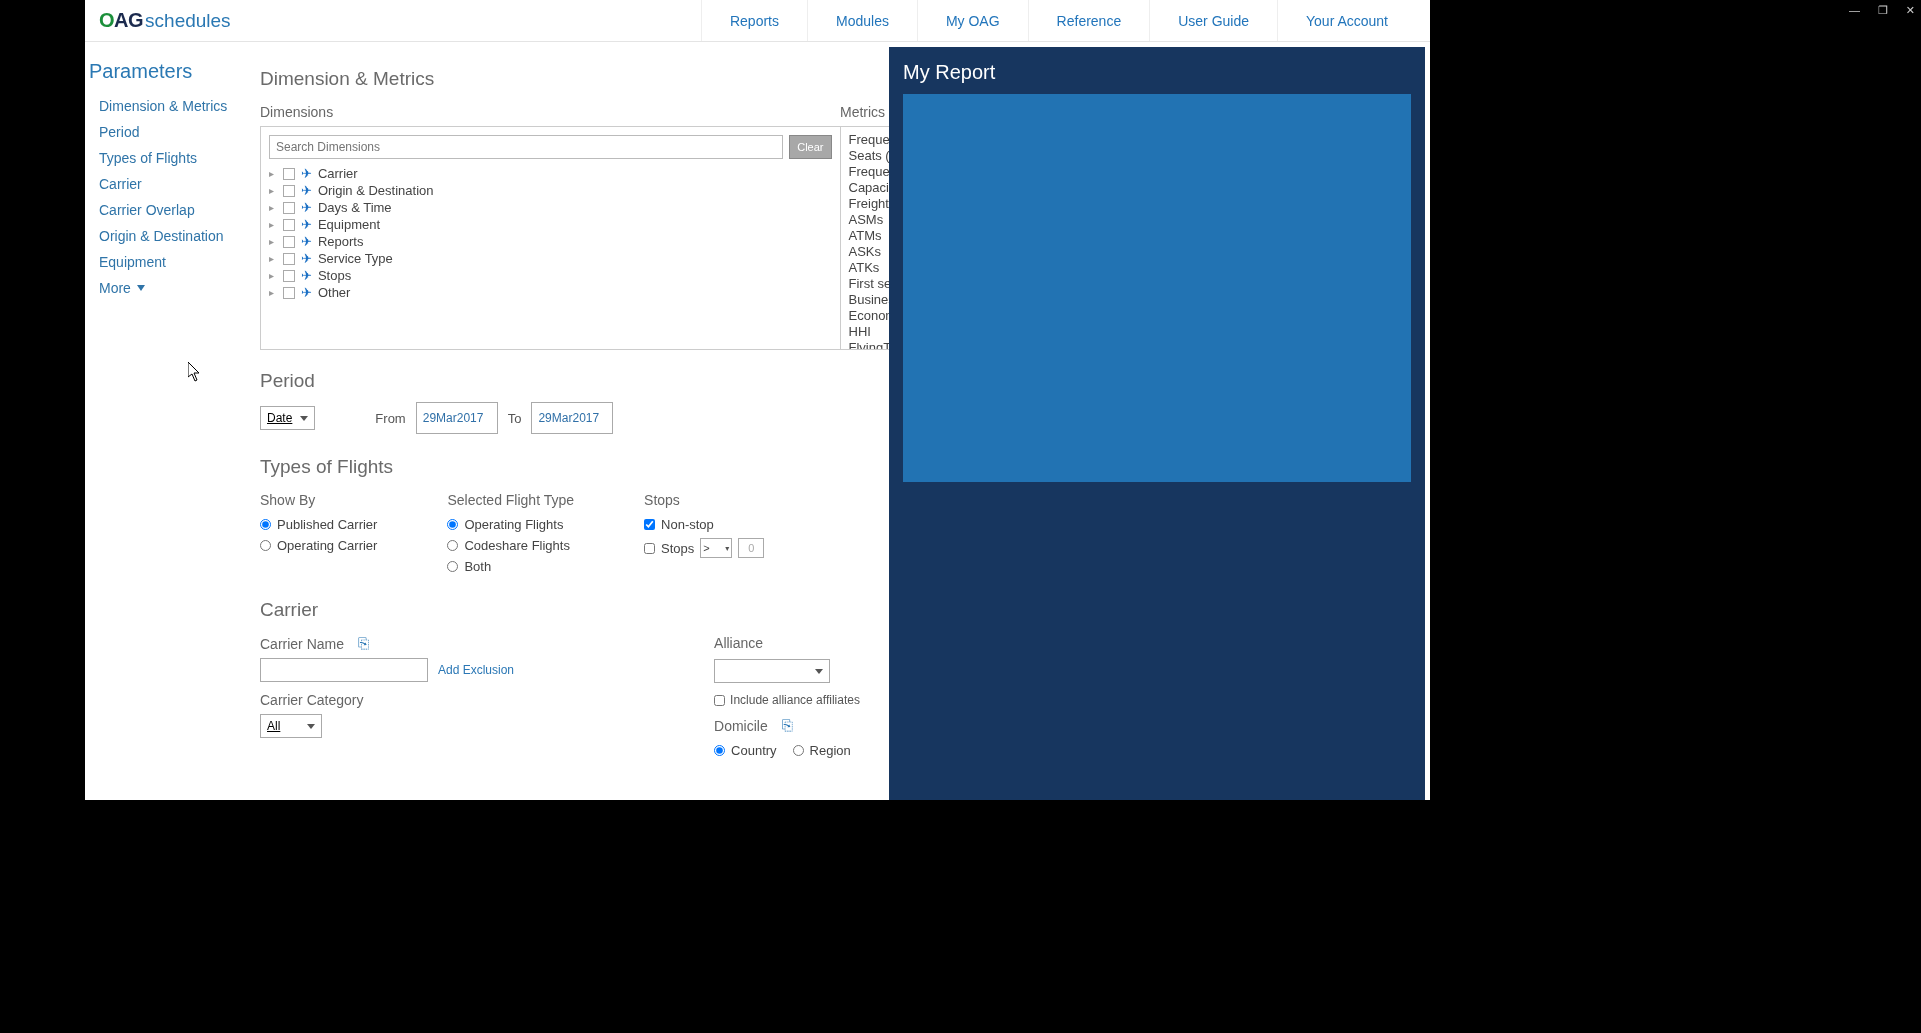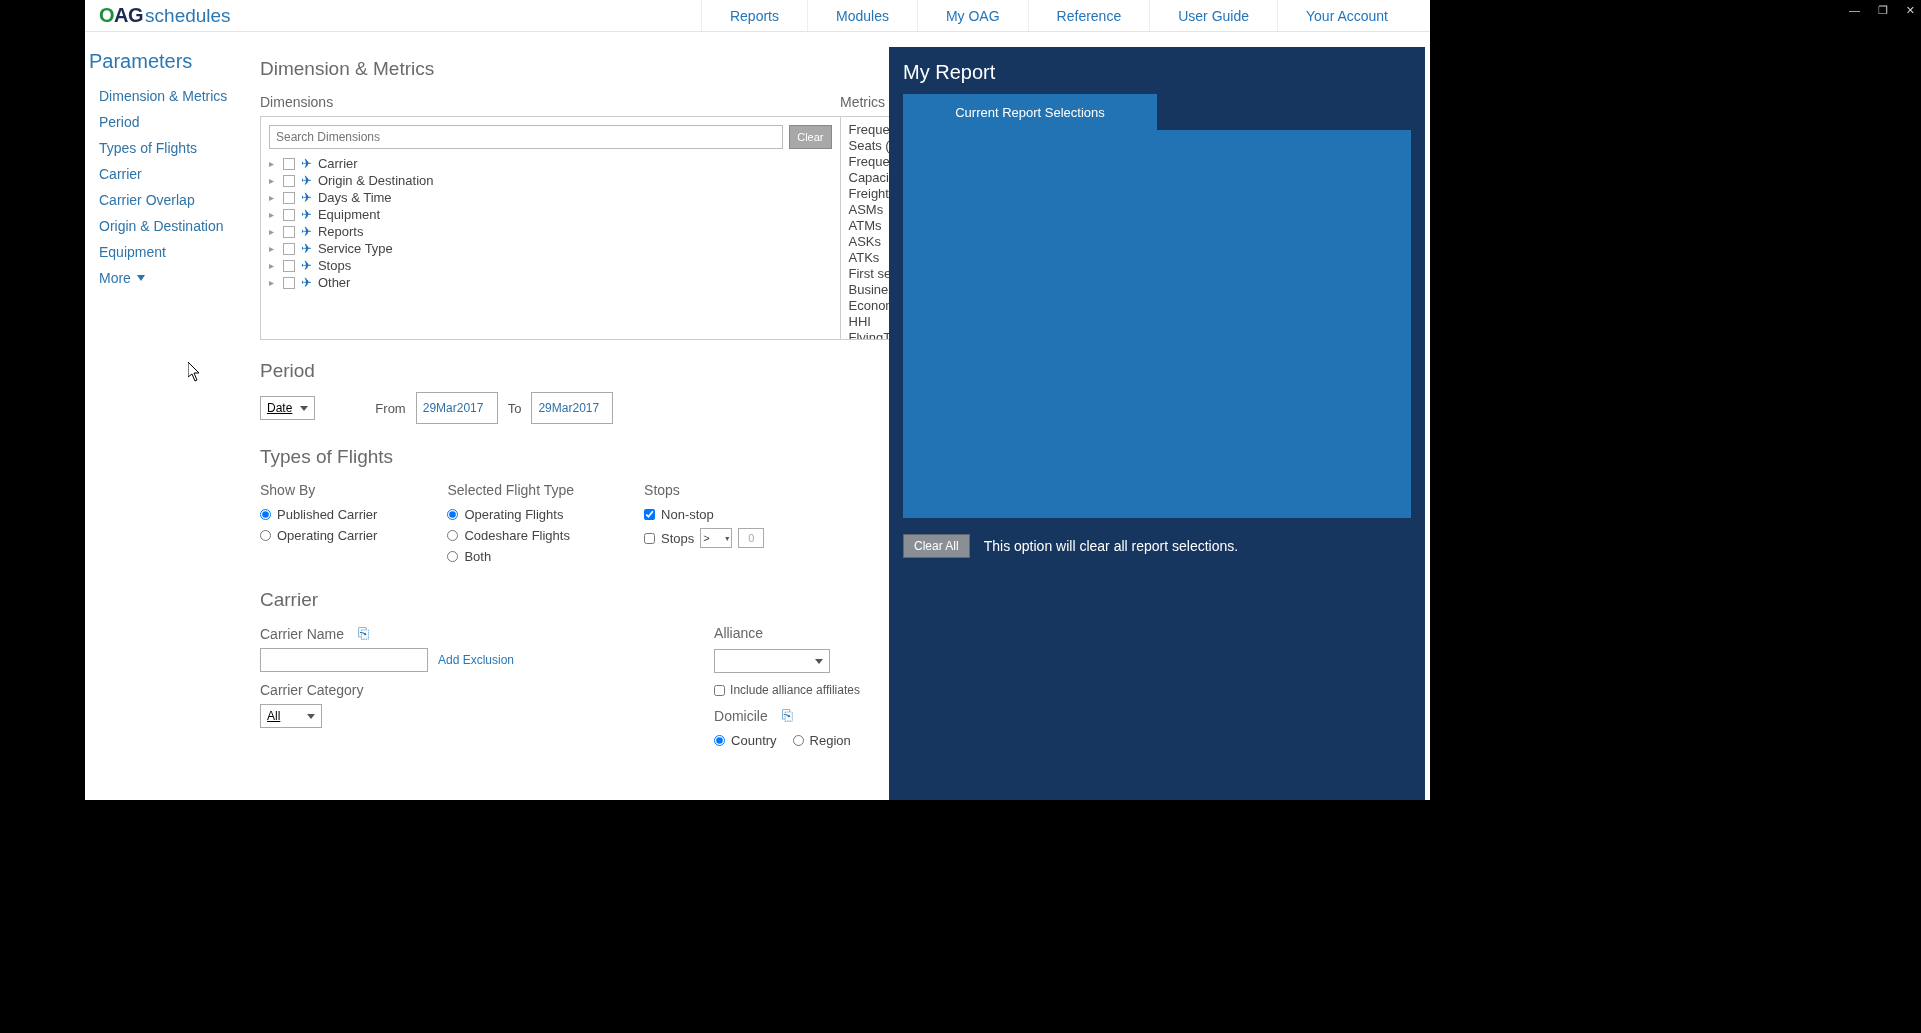--- a/index.html
+++ b/index.html
@@ -15,21 +15,21 @@
     position: absolute;
     left: 85px;
     top: 0;
     width: 1345px;
     height: 800px;
     background: #fff;
     display: flex;
     flex-direction: column;
   }
   .topbar {
-    height: 32px;
+    height: 42px;
     border-bottom: 1px solid #e4e4e4;
     display: flex;
     align-items: center;
     padding: 0 14px;
   }
   .logo {
     font-weight: 700;
     font-size: 20px;
     color: #333;
     display: flex;
@@ -428,25 +428,20 @@
           
         </div>
       </div>
 
     </div>
   </div>
 </div>
 
 <div class="rightpanel">
   <div class="rp-title">My Report</div>
-  <div class="rp-tab">Current Report Selections</div>
   <div class="rp-body"></div>
-  <div class="rp-clear-row">
-    <button class="rp-clear-btn">Clear All</button>
-    <span class="rp-note">This option will clear all report selections.</span>
-  </div>
 </div>
 
 <div class="cursor">
   <svg width="14" height="20" viewBox="0 0 14 20">
       <path d="M0 0 L0 15 L4 12 L7 19 L9 18 L6 11 L11 11 Z" fill="#fff" stroke="#000" stroke-width="1"></path>
     </svg>
 </div>
 
 </body></html>

